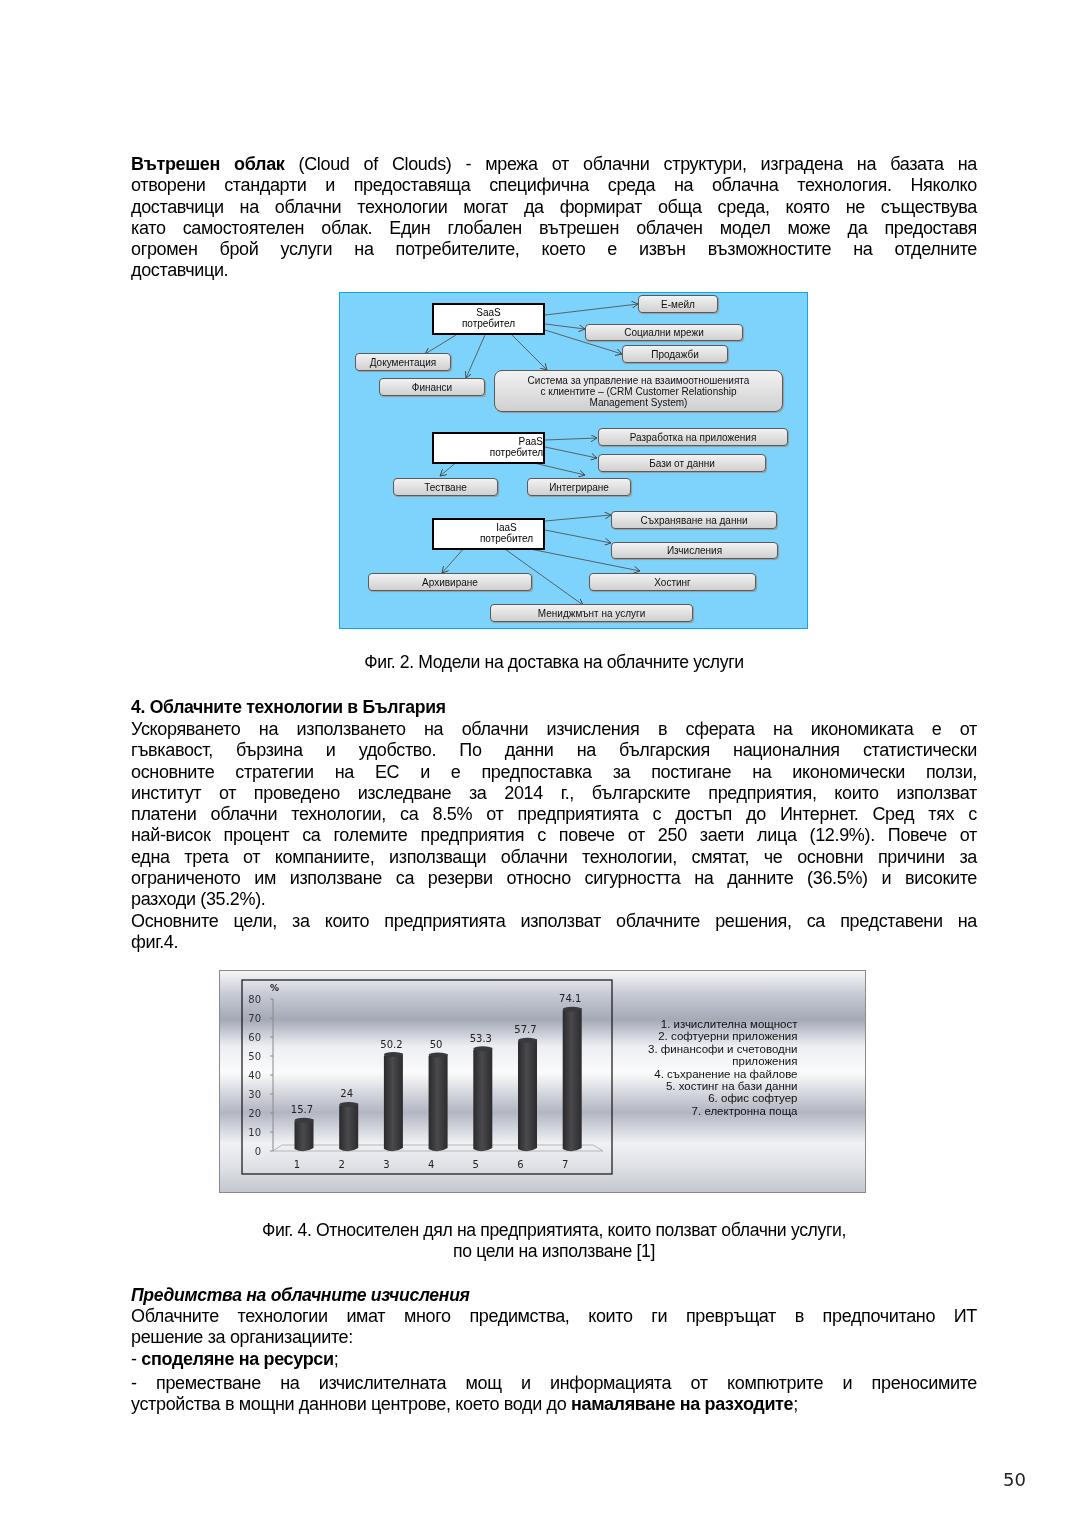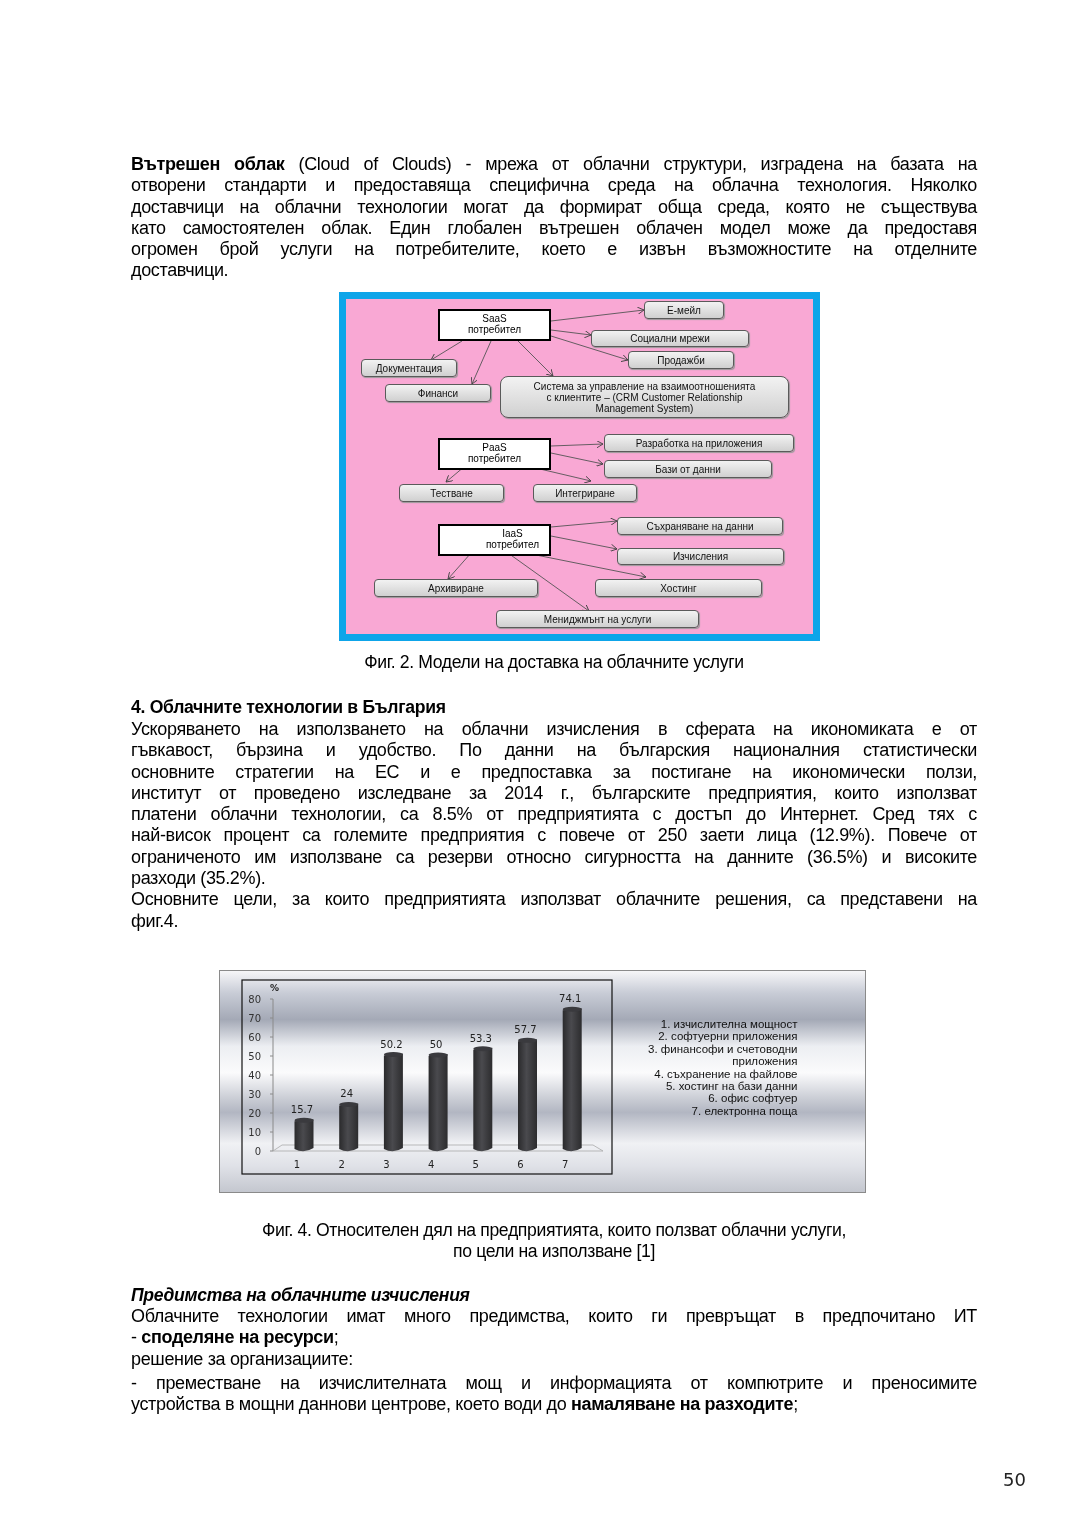--- a/index.html
+++ b/index.html
@@ -10,21 +10,21 @@
   .para b { font-weight: bold; }
   .line { display: block; text-align: justify; text-align-last: justify; white-space: nowrap; }
   .line.last { text-align-last: left; }
   .caption { position: absolute; left: 131px; width: 846px; text-align: center; font-size: 17.6px;
              line-height: 21px; letter-spacing: -0.35px; }
   .heading { position: absolute; left: 131px; font-size: 17.6px; font-weight: bold; letter-spacing: -0.3px; }
   .heading.italic { font-style: italic; }
 
   
   #diagram { position: absolute; left: 339px; top: 292px; width: 467px; height: 335px;
-             border: 7px solid #0ea5e9; background: #f9a8d4; }
+             border: 1px solid #0ea5e9; background: #7dd3fc; }
   #diagram svg { position: absolute; left: 0; top: 0; }
   .node-user { position: absolute; border: 2px solid #000; background: #fff; font-size: 10px;
                line-height: 11px; text-align: center; box-sizing: border-box; padding-top: 2px;
                font-family: "Liberation Sans", sans-serif; }
   .node { position: absolute; border: 1px solid #5a5a5a; border-radius: 4px;
           background: linear-gradient(#f2f2f2, #d0d0d0); box-shadow: 1px 1px 1px #9a9a9a;
           font-size: 10px; line-height: 11px; text-align: center; box-sizing: border-box;
           display: flex; align-items: center; justify-content: center; padding: 0 4px;
           font-family: "Liberation Sans", sans-serif; color: #111; }
   .node.big { border-radius: 8px; }
@@ -93,21 +93,21 @@
   <div class="node" style="left:245px;top:31px;width:158px;height:17px;">Социални мрежи</div>
   <div class="node" style="left:282px;top:52px;width:106px;height:18px;">Продажби</div>
   <div class="node" style="left:15px;top:60px;width:96px;height:18px;">Документация</div>
   <div class="node" style="left:39px;top:85px;width:106px;height:18px;">Финанси</div>
   <div class="node big" style="left:154px;top:77px;width:289px;height:42px;flex-direction:column;">
     <div>Система за управление на взаимоотношенията</div>
     <div>с клиентите – (CRM Customer Relationship</div>
     <div>Management System)</div>
   </div>
 
-  <div class="node-user" style="left:92px;top:139px;width:113px;height:32px;">
+  <div class="node-user" style="left:92px;top:139px;width:113px;height:32px;text-align:right;">
     <div>PaaS</div>
     <div>потребител</div>
   </div>
   <div class="node" style="left:258px;top:135px;width:190px;height:18px;">Разработка на приложения</div>
   <div class="node" style="left:258px;top:161px;width:168px;height:18px;">Бази от данни</div>
   <div class="node" style="left:53px;top:185px;width:105px;height:18px;">Тестване</div>
   <div class="node" style="left:187px;top:185px;width:104px;height:18px;">Интегриране</div>
 
   <div class="node-user" style="left:92px;top:225px;width:113px;height:32px;padding-left:36px;">
     <div>IaaS</div>
@@ -124,20 +124,21 @@
 
 <div class="heading" style="top:697px;">4. Облачните технологии в България</div>
 
 <div class="para" style="top:719px;">
   <span class="line">Ускоряването на използването на облачни изчисления в сферата на икономиката е от</span>
   <span class="line">гъвкавост, бързина и удобство. По данни на българския националния статистически</span>
   <span class="line">основните стратегии на ЕС и е предпоставка за постигане на  икономически ползи,</span>
   <span class="line">институт от проведено изследване за 2014 г., българските предприятия, които използват</span>
   <span class="line">платени облачни технологии, са  8.5% от предприятията с достъп до Интернет. Сред тях с</span>
   <span class="line">най-висок  процент са големите предприятия с повече от 250 заети лица (12.9%). Повече от</span>
+  <span class="line">една трета от компаниите, използващи облачни технологии, смятат, че основни причини за</span>
   <span class="line">ограниченото им използване  са резерви относно сигурността на данните (36.5%) и високите</span>
   <span class="line last">разходи (35.2%).</span>
   <span class="line">Основните цели, за които предприятията използват облачните решения, са представени на</span>
   <span class="line last">фиг.4.</span>
 </div>
 
 <div id="chart">
   <svg id="chart-svg" width="645" height="221">
       <rect x="22" y="9" width="370" height="194" fill="none" stroke="#111" stroke-width="1.2"></rect>
       <defs>
@@ -225,19 +226,19 @@
 
 <div class="caption" style="top:1220px;">
   <div>Фиг. 4. Относителен дял на предприятията, които ползват облачни услуги,</div>
   <div>по цели на използване [1]</div>
 </div>
 
 <div class="heading italic" style="top:1285px;">Предимства на облачните изчисления</div>
 
 <div class="para" style="top:1306px;">
   <span class="line">Облачните технологии имат много предимства,  които ги превръщат в предпочитано ИТ</span>
+  <span class="line last">решение за организациите:</span>
   <span class="line last"><span>- </span><b>споделяне на ресурси</b><span>;</span></span>
-  <span class="line last">решение за организациите:</span>
   <span class="line" style="margin-top:3px;">- преместване на изчислителната мощ и информацията от компютрите и преносимите</span>
   <span class="line last"><span>устройства в  мощни даннови центрове, което води до </span><b>намаляване на разходите</b><span>;</span></span>
 </div>
 
 <div class="page-num">50</div>
 
 </body></html>

